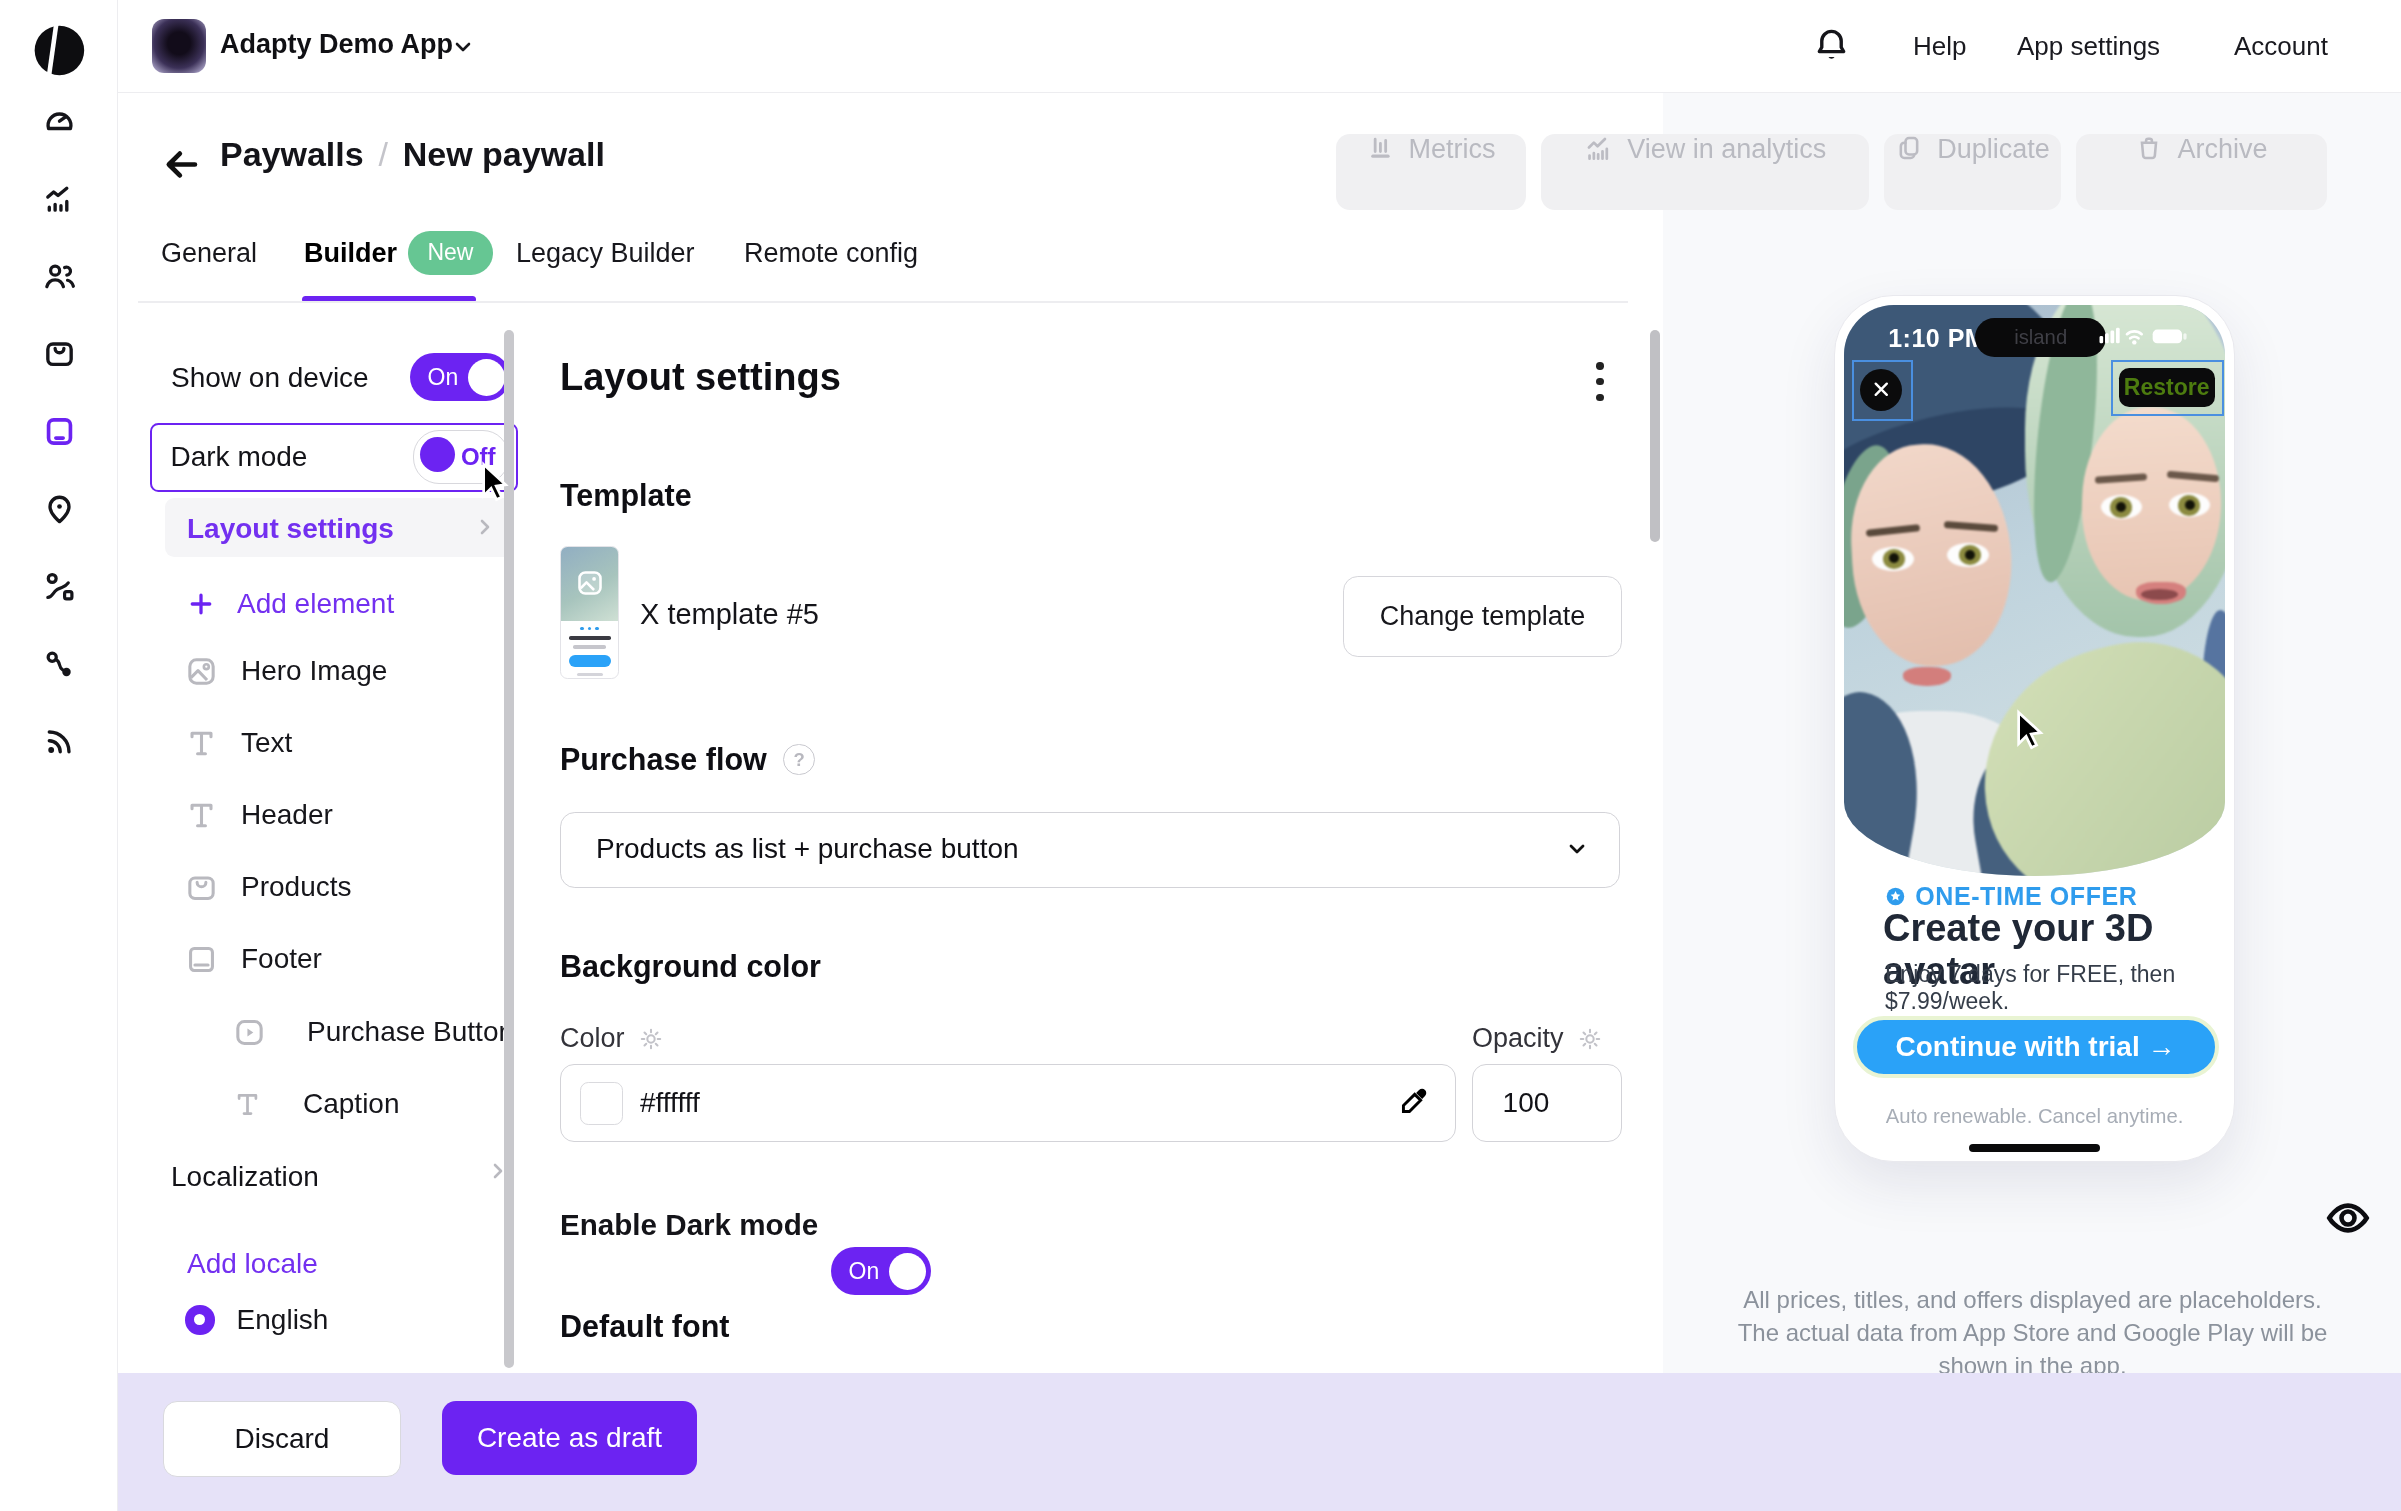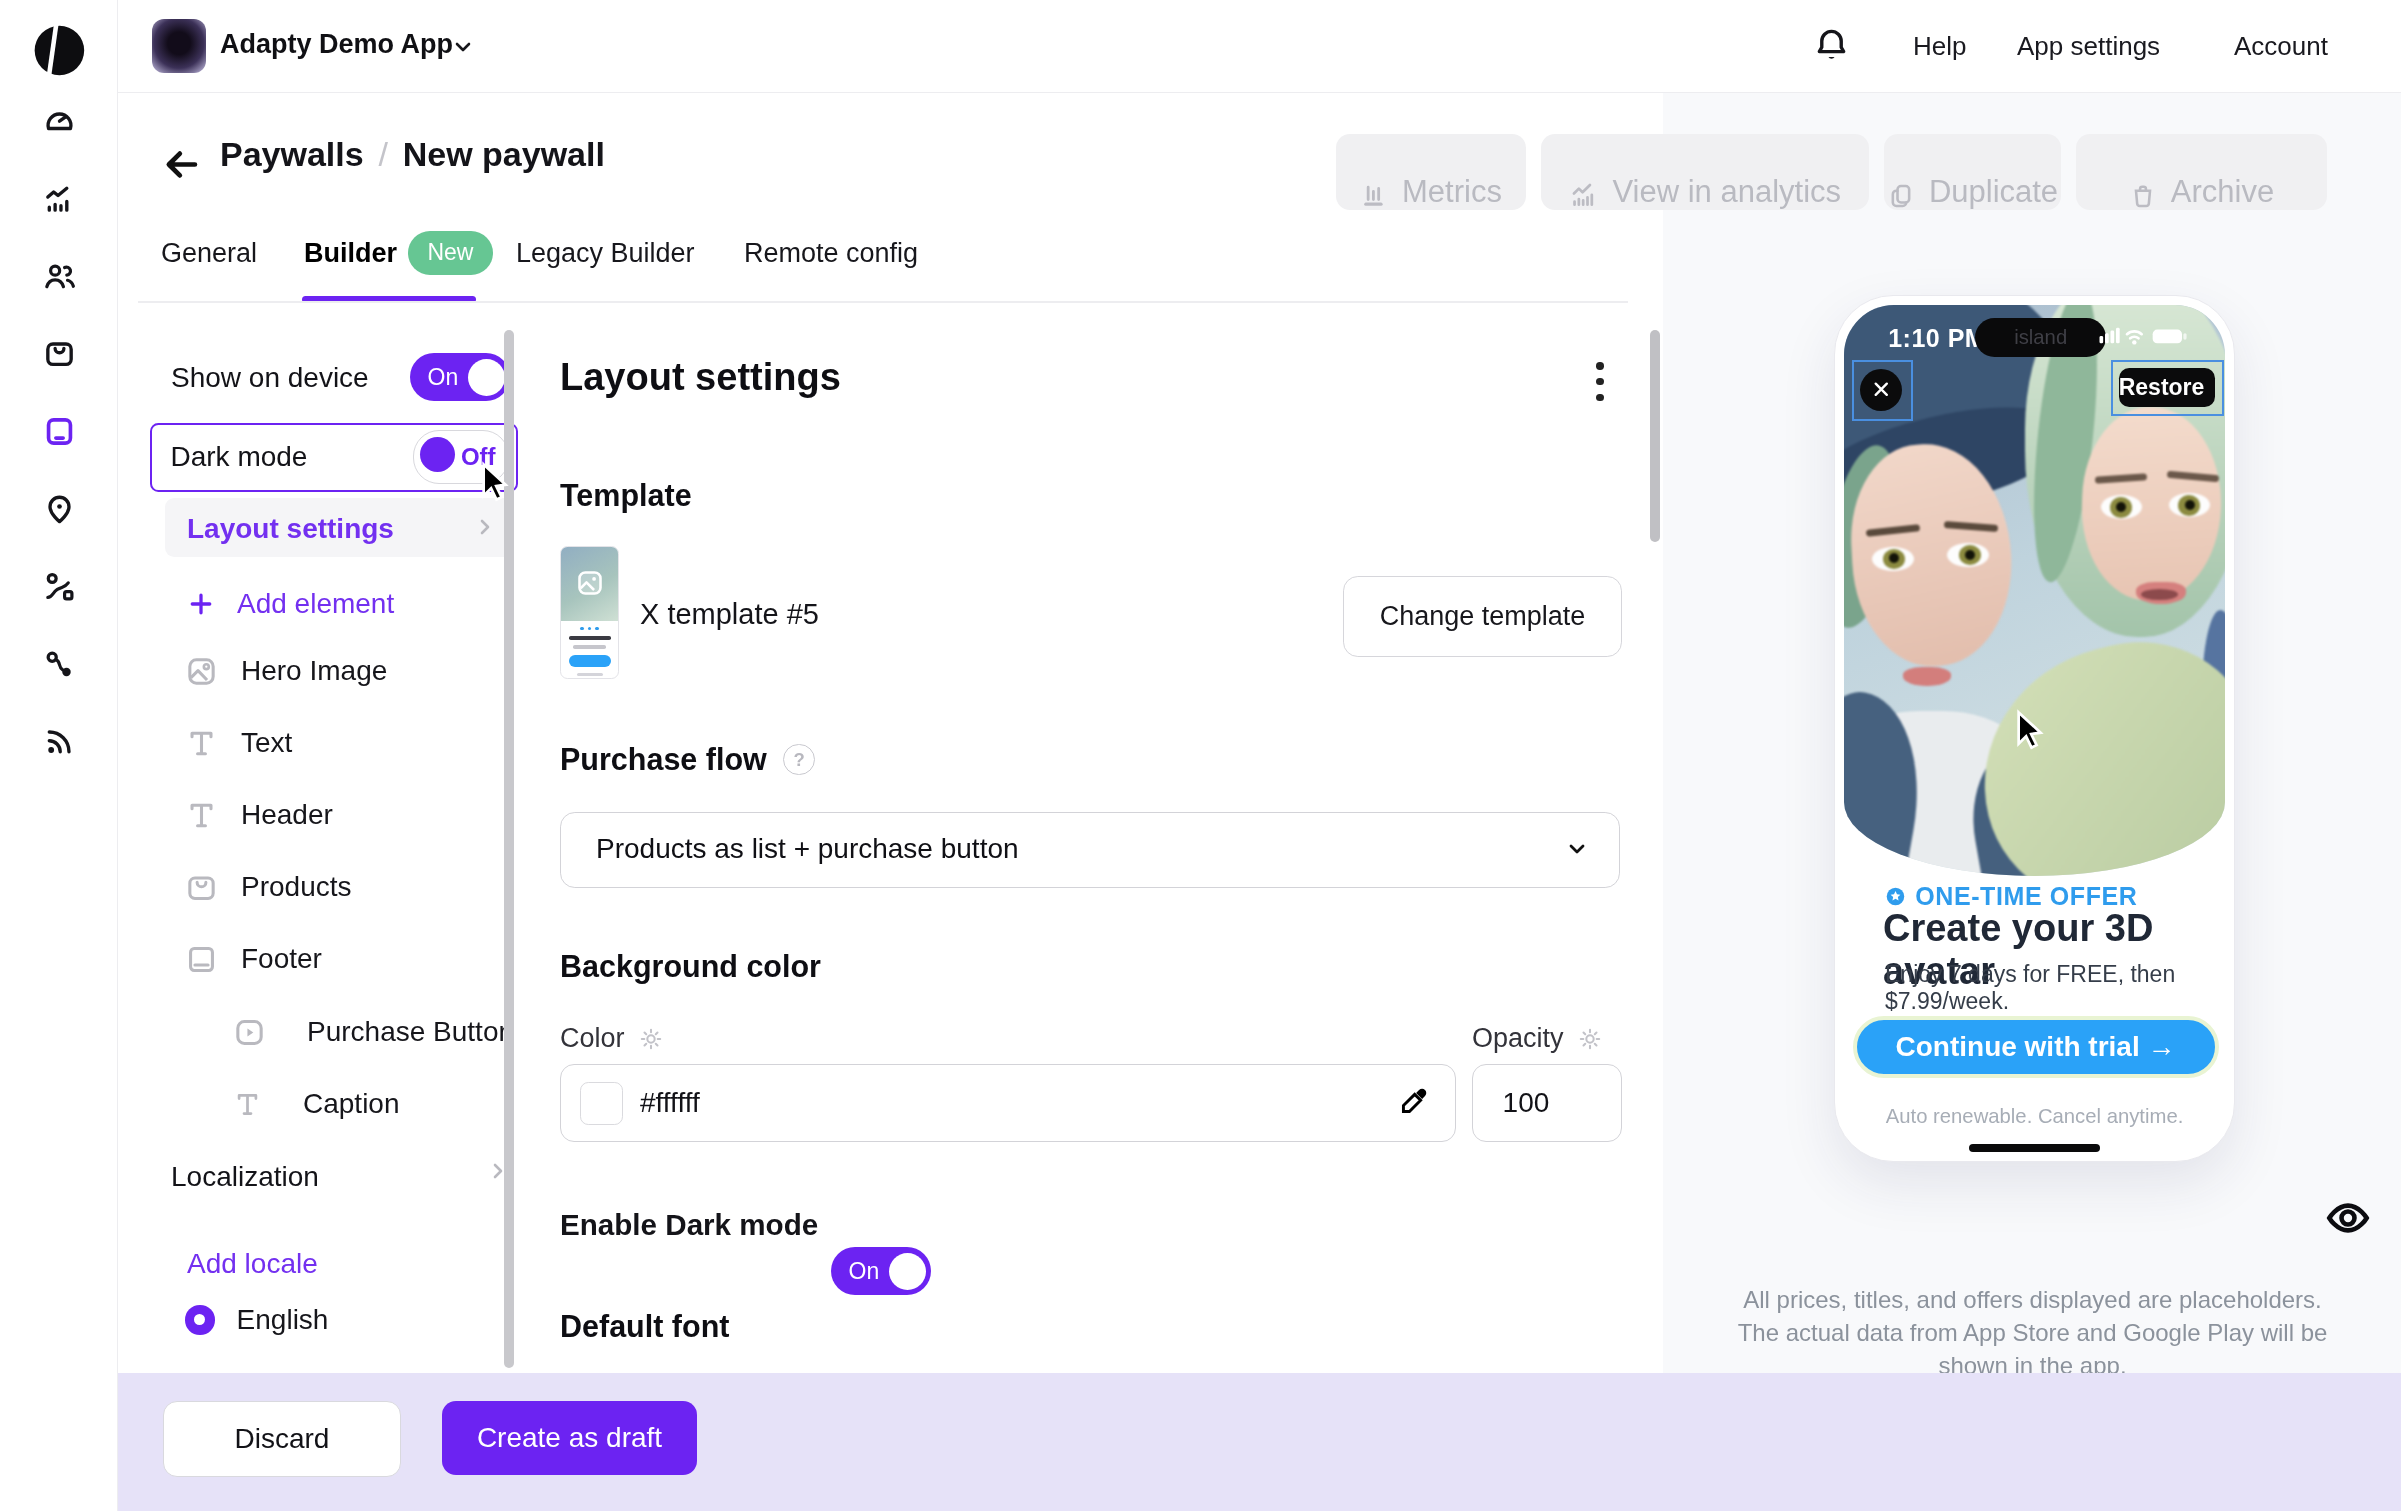--- a/index.html
+++ b/index.html
@@ -29,22 +29,22 @@
   
   .preview{left:1663px;top:92px;width:739px;height:1281px;background:#f8f9fb;z-index:1;}
 
   
   .main{left:117px;top:92px;width:1545px;height:1281px;background:#fff;z-index:5;}
 
   .back-arrow{left:44px;top:54px;color:#111;}
   .crumbs{left:103px;top:43px;font-size:34px;font-weight:700;display:flex;gap:14.8px;align-items:center;}
   .crumb-sep{color:#c4c4ca;font-weight:400;}
 
-  .disabled-btn{height:76px;background:#f0f0f2;border-radius:14px;display:flex;align-items:flex-end;justify-content:center;
-    gap:14px;color:#b9bac1;font-size:31px;font-weight:500;top:42px;}
+  .disabled-btn{height:76px;background:#f0f0f2;border-radius:14px;display:flex;align-items:flex-start;justify-content:center;
+    gap:14px;color:#b9bac1;font-size:27px;font-weight:500;top:42px;}
   .disabled-btn svg{color:#bcbcc3;}
 
   .tab{top:146px;font-size:27px;color:#17171c;}
   .tab.active{color:#000000;font-weight:600;}
   .badge-new{top:139px;background:#66c693;color:#fff;font-size:23px;font-weight:500;border-radius:923px;padding:8.3px 19.4px;}
   .tab-underline{left:185px;top:204px;width:174px;height:6.5px;border-radius:3.7px;background:#6c23f2;}
   .tab-border{left:21px;top:209px;width:1490px;height:1.8px;background:#ededf0;}
 
   
   .panel-label{font-size:28px;font-weight:500;color:#131318;}
@@ -106,21 +106,21 @@
   .blob{position:absolute;border-radius:50%;}
   .statusbar{position:absolute;left:0;top:0;width:100%;height:55px;}
   .sb-time{position:absolute;left:44px;top:18.5px;color:#fff;font-size:25px;font-weight:700;letter-spacing:0.5px;}
   .island{position:absolute;left:131px;top:13px;width:131px;height:39px;background:#0a0a0b;border-radius:20.3px;
     color:#3f3f46;font-size:20.3px;display:flex;align-items:center;justify-content:center;}
   .sb-icons{position:absolute;right:37px;top:20.3px;}
   .sel-box{position:absolute;border:2.8px solid #4a8fe0;}
   .close-btn{position:absolute;left:6.5px;top:6.5px;width:42px;height:42px;border-radius:50%;background:#0b0b0c;
     color:#fff;display:flex;align-items:center;justify-content:center;}
   .restore-pill{position:absolute;left:5.5px;top:5.5px;width:96px;height:39px;border-radius:10.2px;background:#0b0b0c;
-    color:#ffffff;font-size:23px;font-weight:600;display:flex;align-items:center;justify-content:flex-start;}
+    color:#4d7c0f;font-size:23px;font-weight:600;display:flex;align-items:center;justify-content:center;}
   .offer-row{position:absolute;left:50px;top:586px;display:flex;align-items:center;gap:9.2px;
     color:#2f9ced;font-size:25px;font-weight:700;letter-spacing:0.6px;}
   .pw-title{position:absolute;left:48px;top:611px;font-size:38px;font-weight:700;color:#202836;}
   .pw-sub{position:absolute;left:50px;top:665px;font-size:23px;color:#353d49;}
   .cta{position:absolute;left:17.5px;top:720px;width:358px;height:54px;background:#2aa2f8;border:4.6px solid #e9f4d3;
     border-radius:923px;color:#fff;font-size:28px;font-weight:700;display:flex;align-items:center;justify-content:center;}
   .pw-note{position:absolute;left:0;top:809px;width:100%;text-align:center;font-size:20.3px;color:#a7adb6;}
   .home-bar{position:absolute;left:134px;top:848px;width:131px;height:8.3px;border-radius:4.6px;background:#0a0a0b;}
 
   .device-pill{left:218px;top:1097px;width:301px;height:65px;background:#fff;border:1.8px solid #d6d6db;border-radius:18.5px;

